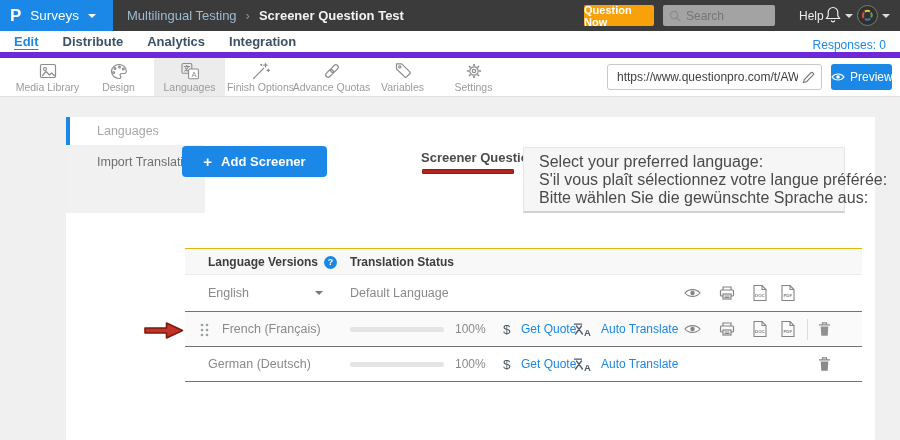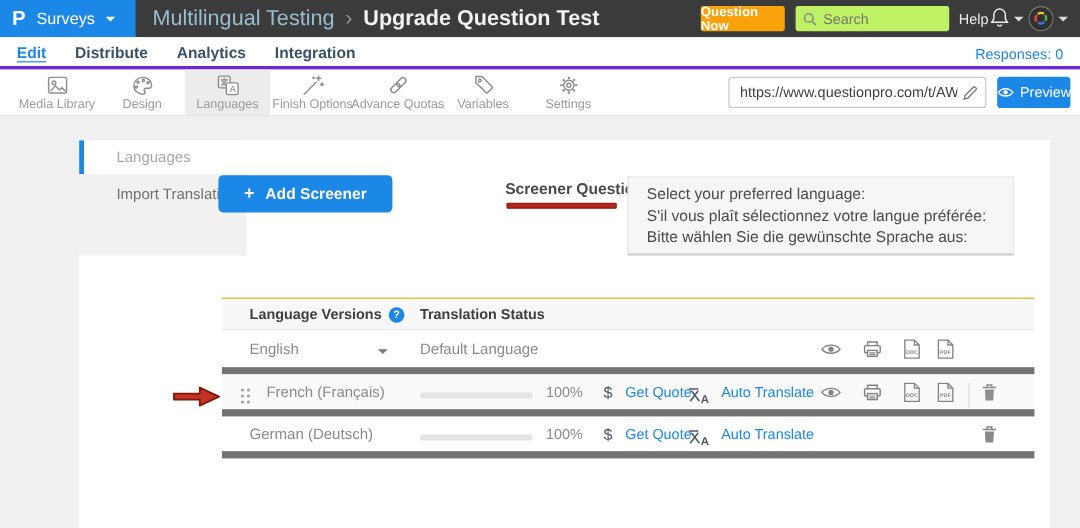--- a/index.html
+++ b/index.html
@@ -5,34 +5,34 @@
 :root{--accent:#1b87e6;--orange:#f9a109;--green:#3aa435;--red:#b3251c;--dark:#3b3b3b}
 *{margin:0;padding:0;box-sizing:border-box}
 body{width:900px;height:440px;overflow:hidden;background:#f0f0f0;font-family:"Liberation Sans",sans-serif}
 .page{position:relative;width:900px;height:440px}
 
 .topbar{position:absolute;left:0;top:0;width:900px;height:31px;background:var(--dark)}
 .logo-box{position:absolute;left:0;top:0;width:113px;height:31px;background:var(--accent);display:flex;align-items:center;padding:0 10px;gap:9px;cursor:pointer}
 .logo-glyph{color:#fff;font-weight:bold;font-size:17px;line-height:1}
 .product{color:#fff;font-size:13.5px}
 .caret{width:0;height:0;border-left:4px solid transparent;border-right:4px solid transparent;border-top:4px solid #fff}
-.crumbs{position:absolute;left:127px;top:0;height:31px;display:flex;align-items:center;gap:9px;font-size:18px}
+.crumbs{position:absolute;left:127px;top:0;height:31px;display:flex;align-items:center;gap:9px;font-size:13px}
 .crumb-parent{color:#9cbccf;cursor:pointer}
 .crumb-sep{color:#929292}
 .crumb-cur{color:#f2f2f2;font-weight:bold}
 .upgrade{position:absolute;left:584px;top:5px;width:70px;height:21px;background:var(--orange);border-radius:2px;color:#fff;font-size:11px;font-weight:bold;display:flex;align-items:center;justify-content:center;cursor:pointer}
-.search{position:absolute;left:663px;top:5px;width:128px;height:21px;background:#bef264;border-radius:2px;display:flex;align-items:center;padding:0 6px;gap:5px}
+.search{position:absolute;left:663px;top:5px;width:112px;height:21px;background:#a3a3a3;border-radius:2px;display:flex;align-items:center;padding:0 6px;gap:5px}
 .search input{border:0;outline:0;width:100px;font-size:12px;color:#444;font-family:inherit;background:transparent}
 .help{position:absolute;left:799px;top:9px;color:#ececec;font-size:12px;cursor:pointer}
 .bellwrap{position:absolute;left:825px;top:6px;display:flex;align-items:flex-start;gap:4px;cursor:pointer}
 .bellwrap .caret{margin-top:8px;border-top-color:#ddd}
 .avwrap{position:absolute;left:857px;top:5px;display:flex;align-items:flex-start;gap:4px;cursor:pointer}
 .avwrap .caret{margin-top:9px;border-top-color:#ddd}
 
-.subnav{position:absolute;left:0;top:31px;width:900px;height:27px;background:#fff;border-bottom:3px solid #6d28d9;display:flex;align-items:center;padding:0 14px;gap:24px}
+.subnav{position:absolute;left:0;top:31px;width:900px;height:27px;background:#fff;border-bottom:6px solid #6d28d9;display:flex;align-items:center;padding:0 14px;gap:24px}
 .tab{font-size:13px;font-weight:bold;color:#3b5266;cursor:pointer}
 .tab.active{color:var(--accent);text-decoration:underline;text-underline-offset:3px}
 .responses{position:absolute;right:14px;top:38px;color:var(--accent);font-size:12px;cursor:pointer}
 
 .toolbar{position:absolute;left:0;top:58px;width:900px;height:39px;background:#fff;border-bottom:1px solid #e0e0e0}
 .titems{position:absolute;left:12px;top:0;height:38px;display:flex}
 .titem{width:71px;height:38px;display:flex;flex-direction:column;align-items:center;justify-content:center;gap:1px;cursor:pointer}
 .titem.active{background:#ececec}
 .tlabel{font-size:10.5px;color:#9b9b9b;white-space:nowrap}
 .urlbox{position:absolute;left:607px;top:6px;width:215px;height:26px;border:1px solid #c9c9c9;border-radius:3px;background:#fff;display:flex;align-items:center;padding:0 6px 0 9px;gap:4px}
@@ -41,28 +41,28 @@
 
 .main-card{position:absolute;left:66px;top:117px;width:809px;height:323px;background:#fff}
 .side-active{position:absolute;left:0;top:0;width:139px;height:28px;background:#fff;border-left:4px solid var(--accent);display:flex;align-items:center;padding-left:27px;font-size:12.5px;color:#a8a8a8;cursor:pointer}
 .side-rest{position:absolute;left:0;top:28px;width:139px;height:68px;background:#f1f1f1}
 .side-item{height:34px;display:flex;align-items:center;padding-left:31px;font-size:12.5px;color:#6f6f6f;cursor:pointer}
 .addbtn{position:absolute;left:116px;top:29px;width:145px;height:31px;background:var(--accent);border-radius:4px;color:#fff;font-size:13px;font-weight:bold;display:flex;align-items:center;justify-content:center;gap:9px;cursor:pointer}
 .addbtn .plus{font-size:15px;font-weight:bold;line-height:1}
 .sq-label{position:absolute;left:355px;top:33px;font-size:13px;font-weight:bold;color:#4a4a4a}
 .sq-underline{position:absolute;left:356px;top:52px;width:92px;height:5px;background:var(--red);border:1px solid #8f1d11;border-radius:1px}
 .sq-box{position:absolute;left:457px;top:30px;width:322px;height:66px;background:#f6f6f6;border:1px solid #e6e6e6;border-bottom:2px solid #d2d2d2;padding:5px 0 0 15px}
-.sq-line{font-size:13px;color:#4a4a4a;line-height:18px;white-space:nowrap}
+.sq-line{font-size:16px;color:#4a4a4a;line-height:18px;white-space:nowrap}
 
 .tbl{position:absolute;left:119px;top:131px;width:677px}
 .thead{position:relative;height:27px;background:#f8f8f8;border-top:1px solid #eab308;border-bottom:1px solid #ececec}
 .th1{position:absolute;left:23px;top:6px;font-size:12px;font-weight:bold;color:#3d3d3d;display:flex;gap:6px;align-items:center}
 .th2{position:absolute;left:165px;top:6px;font-size:12px;font-weight:bold;color:#3d3d3d}
 .qmark{width:13px;height:13px;border-radius:50%;background:var(--accent);color:#fff;font-size:9px;font-weight:bold;display:inline-flex;align-items:center;justify-content:center;cursor:pointer}
-.row{position:relative;border-bottom:6px solid #737373}
+.row{position:relative;border-bottom:1px solid #737373}
 .row.r1{height:37px}
 .row.r2{height:35px;background:#fafafa}
 .row.r3{height:35px}
 .lang{position:absolute;left:23px;top:50%;transform:translateY(-50%);font-size:12.5px;color:#8a8a8a}
 .langsel{position:absolute;left:0;top:0;width:145px;height:100%;cursor:pointer}
 .sel-caret{position:absolute;left:130px;top:16px;width:0;height:0;border-left:4px solid transparent;border-right:4px solid transparent;border-top:4.5px solid #777}
 .status{position:absolute;left:165px;top:50%;transform:translateY(-50%);font-size:12.5px;color:#8a8a8a}
 .pbar{position:absolute;left:165px;top:15px;width:94px;height:5px;border-radius:3px;background:#e4e4e4;overflow:hidden}
 .pfill{height:100%;background:var(--green);border-radius:3px}
 .pct{position:absolute;left:270px;top:50%;transform:translateY(-50%);font-size:12px;color:#8a8a8a}
@@ -86,21 +86,21 @@
 
   <div class="topbar">
     <div class="logo-box">
       <span class="logo-glyph">P</span>
       <span class="product">Surveys</span>
       <span class="caret"></span>
     </div>
     <div class="crumbs">
       <span class="crumb-parent">Multilingual Testing</span>
       <span class="crumb-sep">›</span>
-      <span class="crumb-cur">Upgrade Question Test</span>
+      <span class="crumb-cur">Screener Question Test</span>
     </div>
     <div class="upgrade">Question Now</div>
     <div class="search">
       <span style="line-height:0">
         <svg width="12" height="12" viewBox="0 0 12 12">
             <circle cx="5" cy="5" r="3.6" fill="none" stroke="#8b8b8b" stroke-width="1.3"></circle>
             <path d="M7.8 7.8 L11 11" stroke="#8b8b8b" stroke-width="1.3"></path>
           </svg>
       </span>
       <input placeholder="Search" style="">

